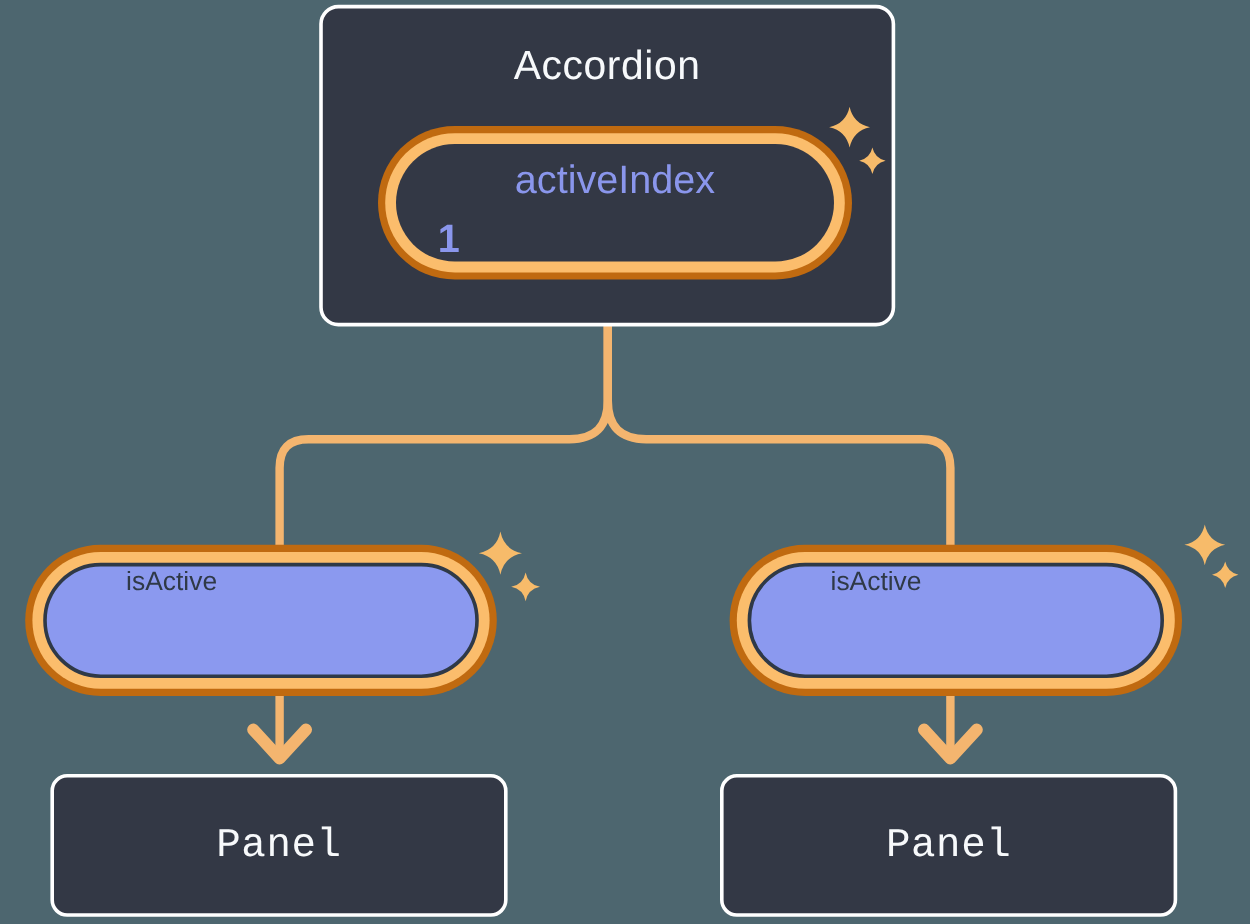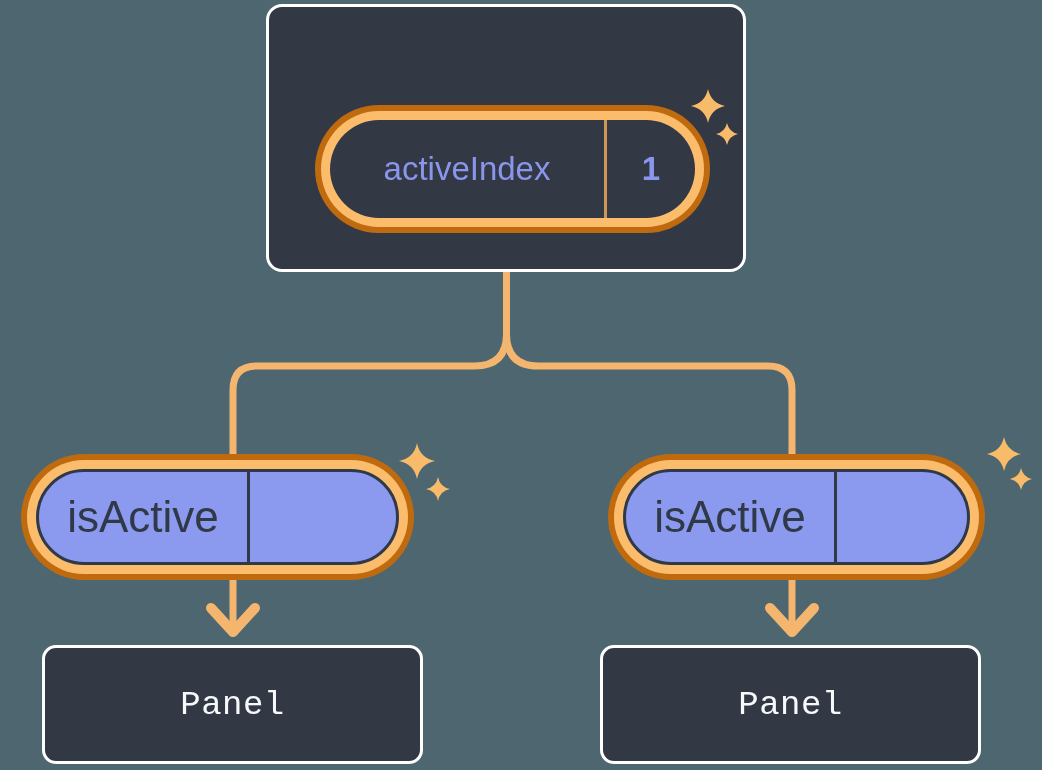--- a/index.html
+++ b/index.html
@@ -15,33 +15,33 @@
   .wires{position:absolute;inset:0;z-index:1;}
   .sparkles{position:absolute;inset:0;z-index:6;pointer-events:none;}
 
   .card{position:absolute;background:var(--card_bg);border:3px solid var(--card_border);z-index:2;}
   .accordion-card{left:266px;top:4px;width:480px;height:268px;border-radius:16px;}
   .card-title{position:absolute;top:29px;left:0;right:0;text-align:center;
     font-size:34px;font-weight:500;color:var(--text_light);letter-spacing:.5px;}
 
   .pill{position:absolute;border-radius:999px;background:var(--ring_dark);padding:6px;z-index:3;}
   .pill-mid{height:100%;border-radius:999px;background:var(--ring_light);padding:9px;}
-  .pill-core{height:100%;border-radius:999px;display:flex;align-items:stretch;overflow:hidden;}
+  .pill-core{height:100%;border-radius:999px;display:flex;align-items:stretch;overflow:hidden;flex-direction:column;}
 
   .state-pill{left:46px;top:98px;width:395px;height:128px;}
   .state-pill .pill-core{background:var(--card_bg);}
   .state-pill .cell{font-size:33px;color:var(--purple_text);}
   .state-pill .vdiv{width:3px;background:var(--divider_tan);}
   .state-pill .name{flex:1;}
   .state-pill .value{width:88px;font-weight:700;}
 
   .cell{display:flex;align-items:center;justify-content:center;}
 
   .prop-pill .pill-core{background:var(--purple);border:3px solid var(--ink);}
-  .prop-pill .cell{font-size:44px;color:var(--ink);}
+  .prop-pill .cell{font-size:22px;color:var(--ink);}
   .prop-pill .vdiv{width:3px;background:var(--ink);}
   .prop-pill .name{width:208px;}
   .prop-pill .value{flex:1;font-weight:700;}
   .prop-pill-left{left:21px;top:454px;width:393px;height:126px;}
   .prop-pill-right{left:608px;top:454px;width:377px;height:126px;}
 
   .panel-card{width:381px;height:119px;top:645px;border-radius:14px;
     display:flex;align-items:center;justify-content:center;font-family:Liberation Mono, monospace;}
   .panel-card .panel-label{font-size:34px;font-weight:500;color:var(--text_light);letter-spacing:.5px;}
   .panel-left{left:42px;}
@@ -53,20 +53,21 @@
 <div class="canvas">
 
   <svg class="wires" width="1042" height="770" viewBox="0 0 1042 770">
     <path d="M506.5 270 V334 Q506.5 366 474.5 366 H257 Q233 366 233 390 V628" fill="none" stroke="var(--line)" stroke-width="7" stroke-linecap="round"></path>
     <path d="M506.5 270 V334 Q506.5 366 538.5 366 H768 Q792 366 792 390 V628" fill="none" stroke="var(--line)" stroke-width="7" stroke-linecap="round"></path>
     <path d="M211 608 L233 632 L255 608" fill="none" stroke="var(--line)" stroke-width="10" stroke-linecap="round" stroke-linejoin="round"></path>
     <path d="M770 608 L792 632 L814 608" fill="none" stroke="var(--line)" stroke-width="10" stroke-linecap="round" stroke-linejoin="round"></path>
   </svg>
 
   <div class="card accordion-card">
+    <div class="card-title">Accordion</div>
     <div class="pill state-pill">
       <div class="pill-mid">
         <div class="pill-core">
           <div class="cell name">activeIndex</div>
           <div class="vdiv"></div>
           <div class="cell value">1</div>
         </div>
       </div>
     </div>
   </div>

